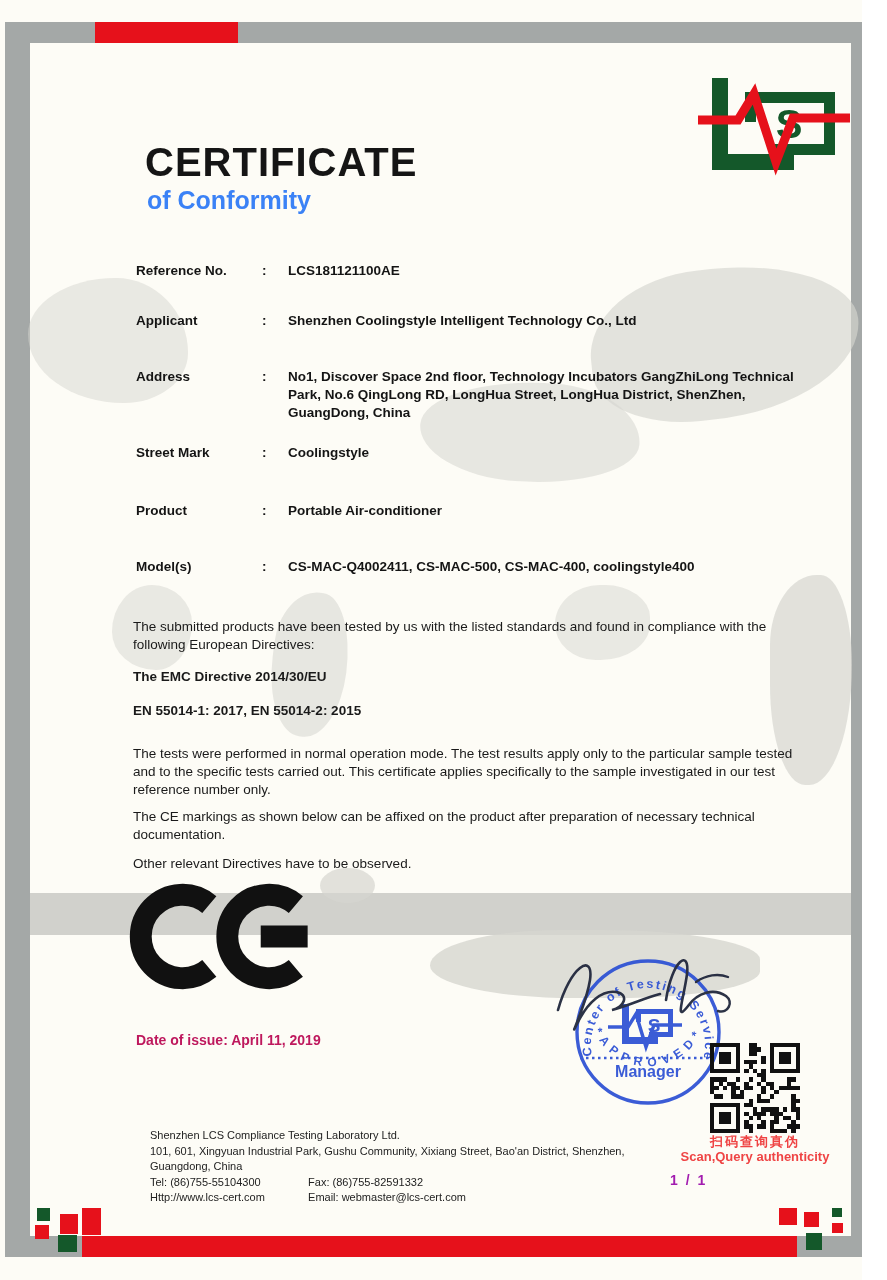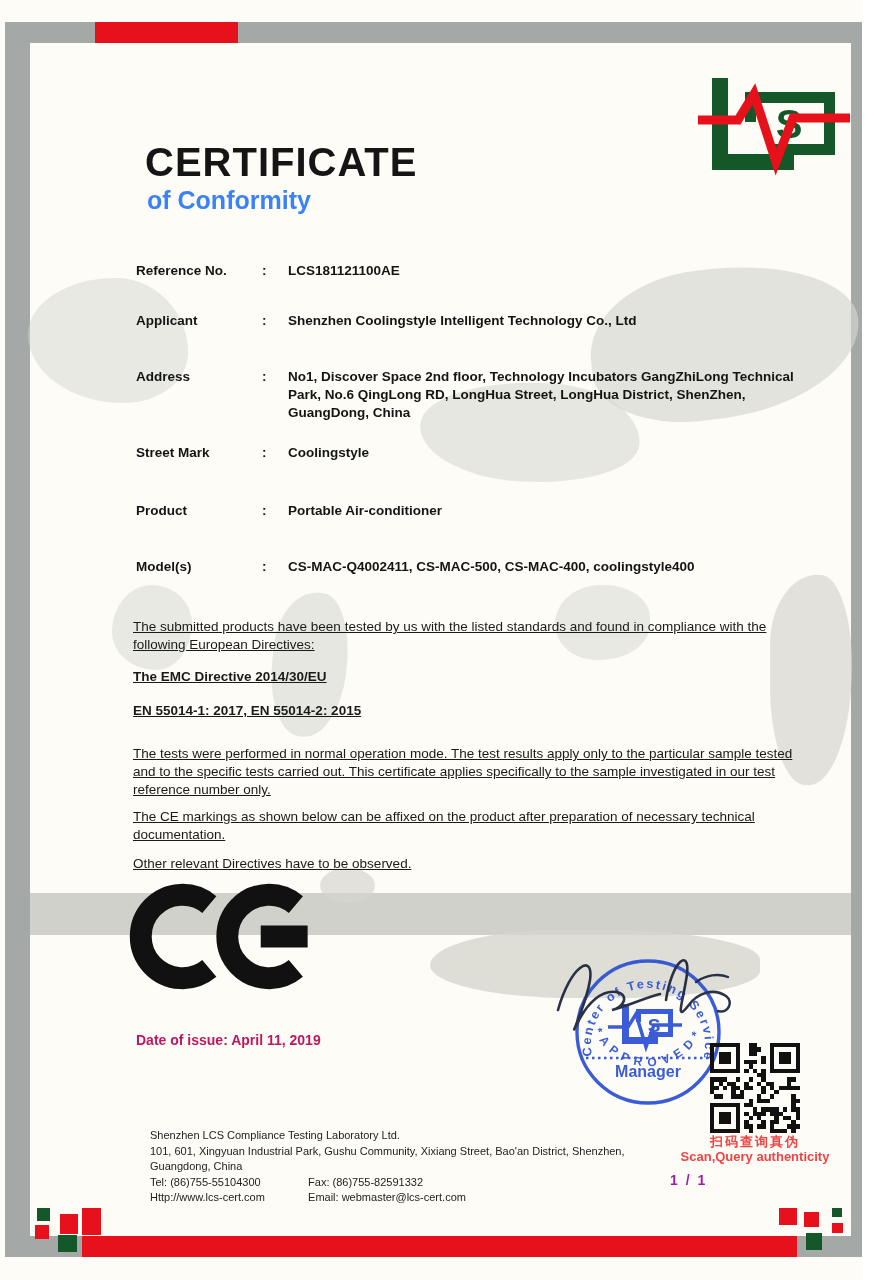--- a/index.html
+++ b/index.html
@@ -19,21 +19,21 @@
   
   .blob{position:absolute;background:#d6d6d0;opacity:.65;}
   .band{position:absolute;left:30px;top:893px;width:821px;height:42px;background:#c9c9c4;opacity:.85;}
   
   .title{position:absolute;left:145px;top:140px;font-size:40px;font-weight:bold;letter-spacing:1px;color:#151515;}
   .subtitle{position:absolute;left:147px;top:186px;font-size:25px;font-weight:bold;color:#3b82f6;}
   .frow{position:absolute;left:136px;display:flex;font-size:13.5px;font-weight:bold;line-height:18px;color:#141414;}
   .frow .lab{width:126px;}
   .frow .col{width:26px;}
   .frow .val{width:506px;}
-  .para{position:absolute;left:133px;font-size:13.5px;line-height:18px;color:#1a1a1a;text-decoration:underline;}
+  .para{position:absolute;left:133px;font-size:13.5px;line-height:18px;color:#1a1a1a;}
   .bold{font-weight:bold;}
   .date-line{position:absolute;left:136px;top:1032px;font-size:14px;font-weight:bold;color:#be185d;}
   .footer{position:absolute;left:150px;top:1128px;font-size:11px;line-height:15.5px;color:#222;}
   .footer .c1{display:inline-block;width:155px;}
   .pageno{position:absolute;left:670px;top:1172px;font-size:14px;font-weight:bold;letter-spacing:2px;color:#a21caf;}
   .qr-wrap{position:absolute;left:710px;top:1043px;width:90px;height:90px;}
   .qr-cap{position:absolute;left:660px;width:190px;text-align:center;font-weight:bold;color:#ef4444;}
   .qr-cap.cn{top:1133px;font-size:13px;letter-spacing:2px;}
   .qr-cap.en{top:1149px;font-size:13px;}
   svg{display:block;}

